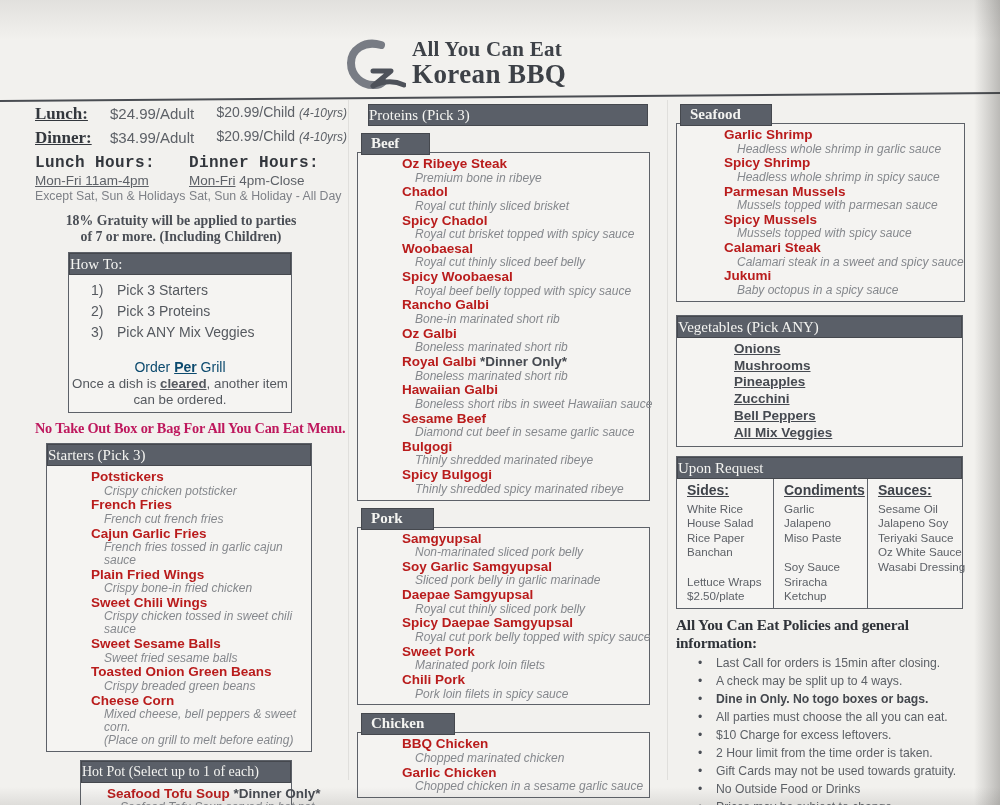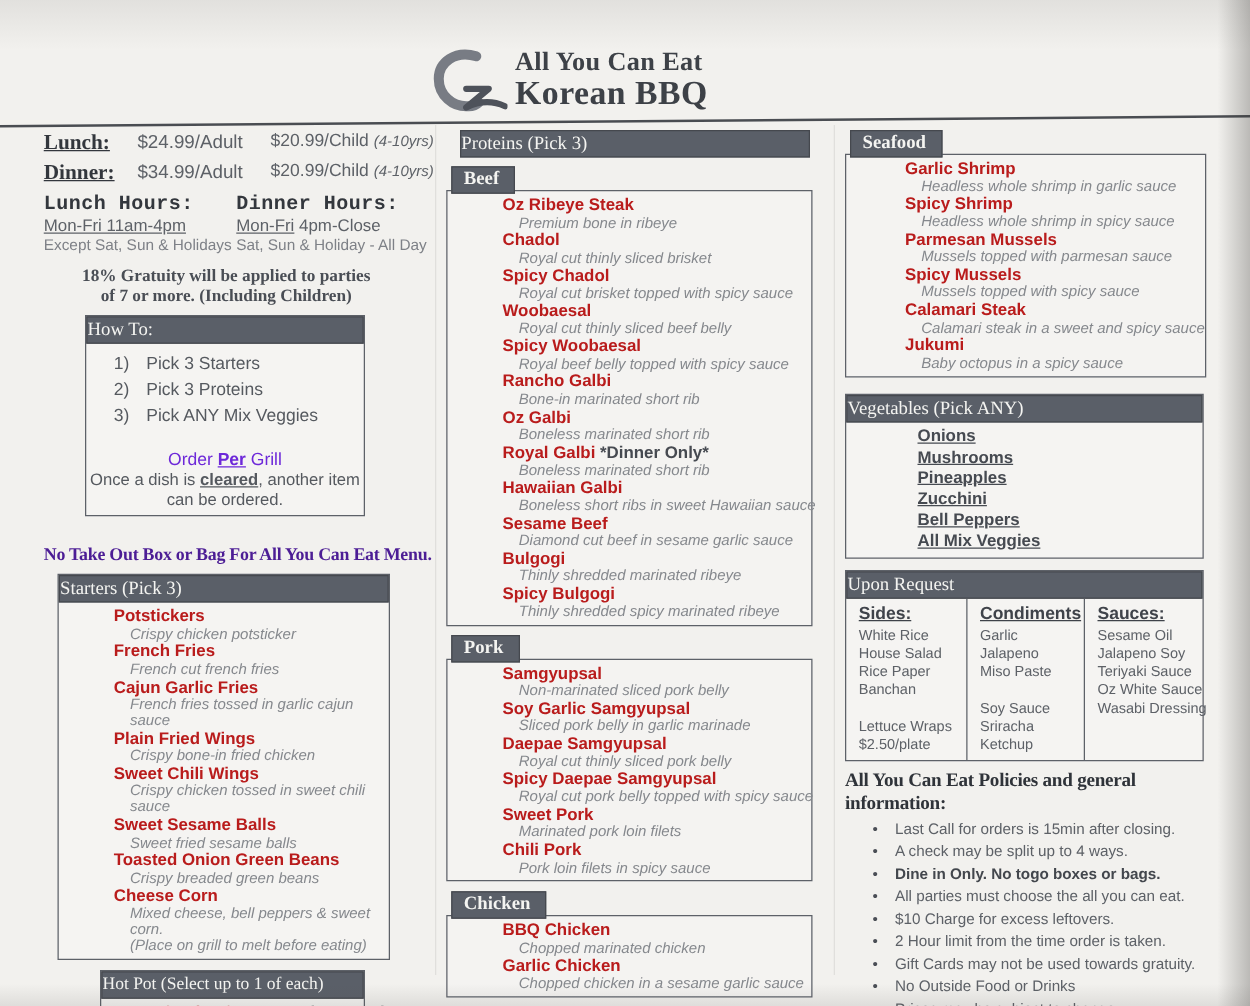--- a/index.html
+++ b/index.html
@@ -49,25 +49,25 @@
 
   .bar{background:#5a5f68;color:#f4f4f1;font-family:"Liberation Serif",serif;font-weight:normal;
        text-align:left;font-size:15px;line-height:20px;border:1px solid #45484e}
   .section-box{border:1.5px solid #5d6168;background:rgba(255,255,255,.25)}
 
   
   .howto{margin:7px 0 0 33px;width:222px}
   .howto-steps{padding:5px 0 0 22px}
   .howto-step{display:flex;font-size:14px;line-height:21px;color:#55595f}
   .howto-num{width:26px}
-  .howto-order{margin-top:16px;text-align:center;font-size:14px;color:#6d28d9;line-height:17px}
+  .howto-order{margin-top:16px;text-align:center;font-size:14px;color:#0c4a6e;line-height:17px}
   .howto-cleared{text-align:center;font-size:13.3px;color:#55595f;line-height:16px;padding-bottom:4px}
   .emph{font-weight:bold;text-decoration:underline}
 
-  .no-takeout{margin-top:23px;font-family:"Liberation Serif",serif;font-weight:bold;font-size:14.3px;color:#4c1d95;letter-spacing:-.2px}
+  .no-takeout{margin-top:7px;font-family:"Liberation Serif",serif;font-weight:bold;font-size:14.3px;color:#be185d;letter-spacing:-.2px}
 
   
   .dishes{padding:4px 4px 3px 44px}
   .dish{margin-bottom:1px}
   .dish-name-row{font-size:13.5px;line-height:14.5px;white-space:nowrap}
   .dish-name{font-weight:bold;color:#b91c1c}
   .dish-badge{font-weight:bold;color:#464a51}
   .dish-desc{font-style:italic;color:#85888d;font-size:12px;line-height:12.8px;padding-left:13px;white-space:nowrap}
 
   .starters-box{margin:6px 0 0 11px;width:264px}
@@ -75,21 +75,21 @@
   .starters-box .dish-desc{white-space:normal}
 
   .hotpot-box{margin:8px 0 0 45px;width:210px}
   .hotpot-box .dishes{padding:4px 2px 1px 26px}
 
   
   .proteins-bar{margin-left:11px;width:278px}
   .tab-box{position:relative;border:1.5px solid #5d6168;margin-top:26px;background:rgba(255,255,255,.2)}
   .tab{position:absolute;top:-20px;left:3px;background:#5a5f68;color:#f4f4f1;
        font-family:"Liberation Serif",serif;font-weight:bold;font-size:15px;line-height:19px;
-       padding:0 12px 1px 9px;border:1px solid #45484e}
+       padding:0 30px 1px 9px;border:1px solid #45484e}
   #beef-box{width:291px}
   #pork-box{width:291px}
   #chicken-box{width:291px;margin-top:27px}
   #seafood-box{width:287px;margin-top:20px}
   #seafood-box .dishes{padding-left:47px}
 
   
   .veg-box{margin-top:13px;width:285px}
   .veg-list{padding:3px 0 4px 57px}
   .veg-item{font-weight:bold;text-decoration:underline;font-size:13.5px;line-height:16.8px;color:#464a51}

